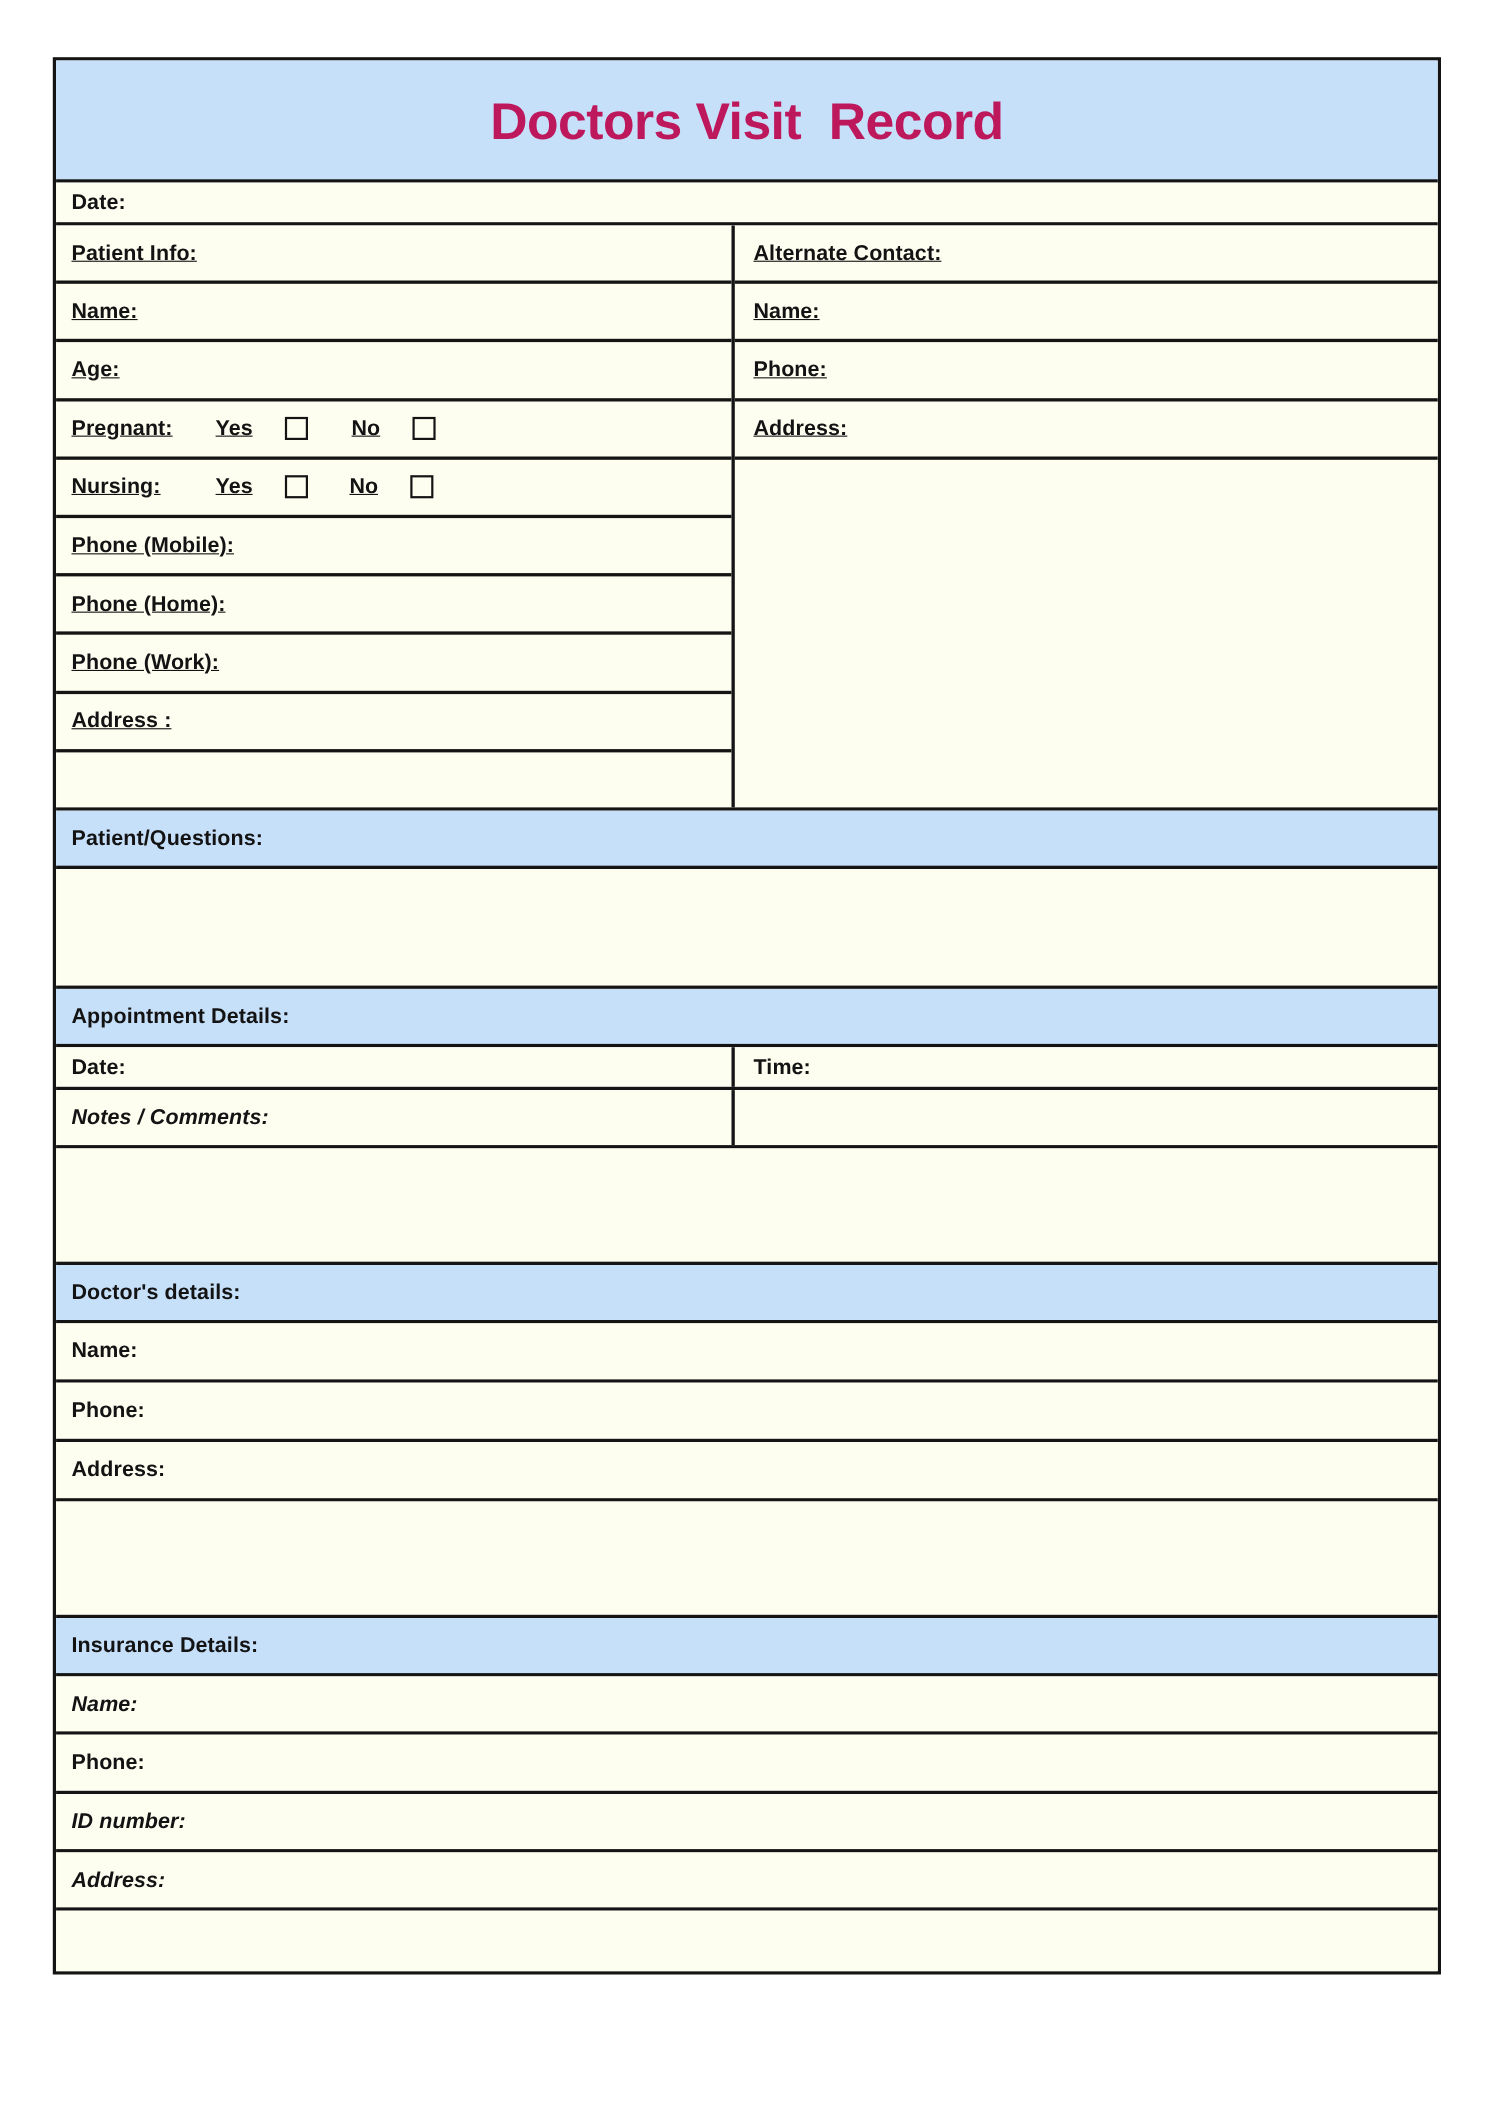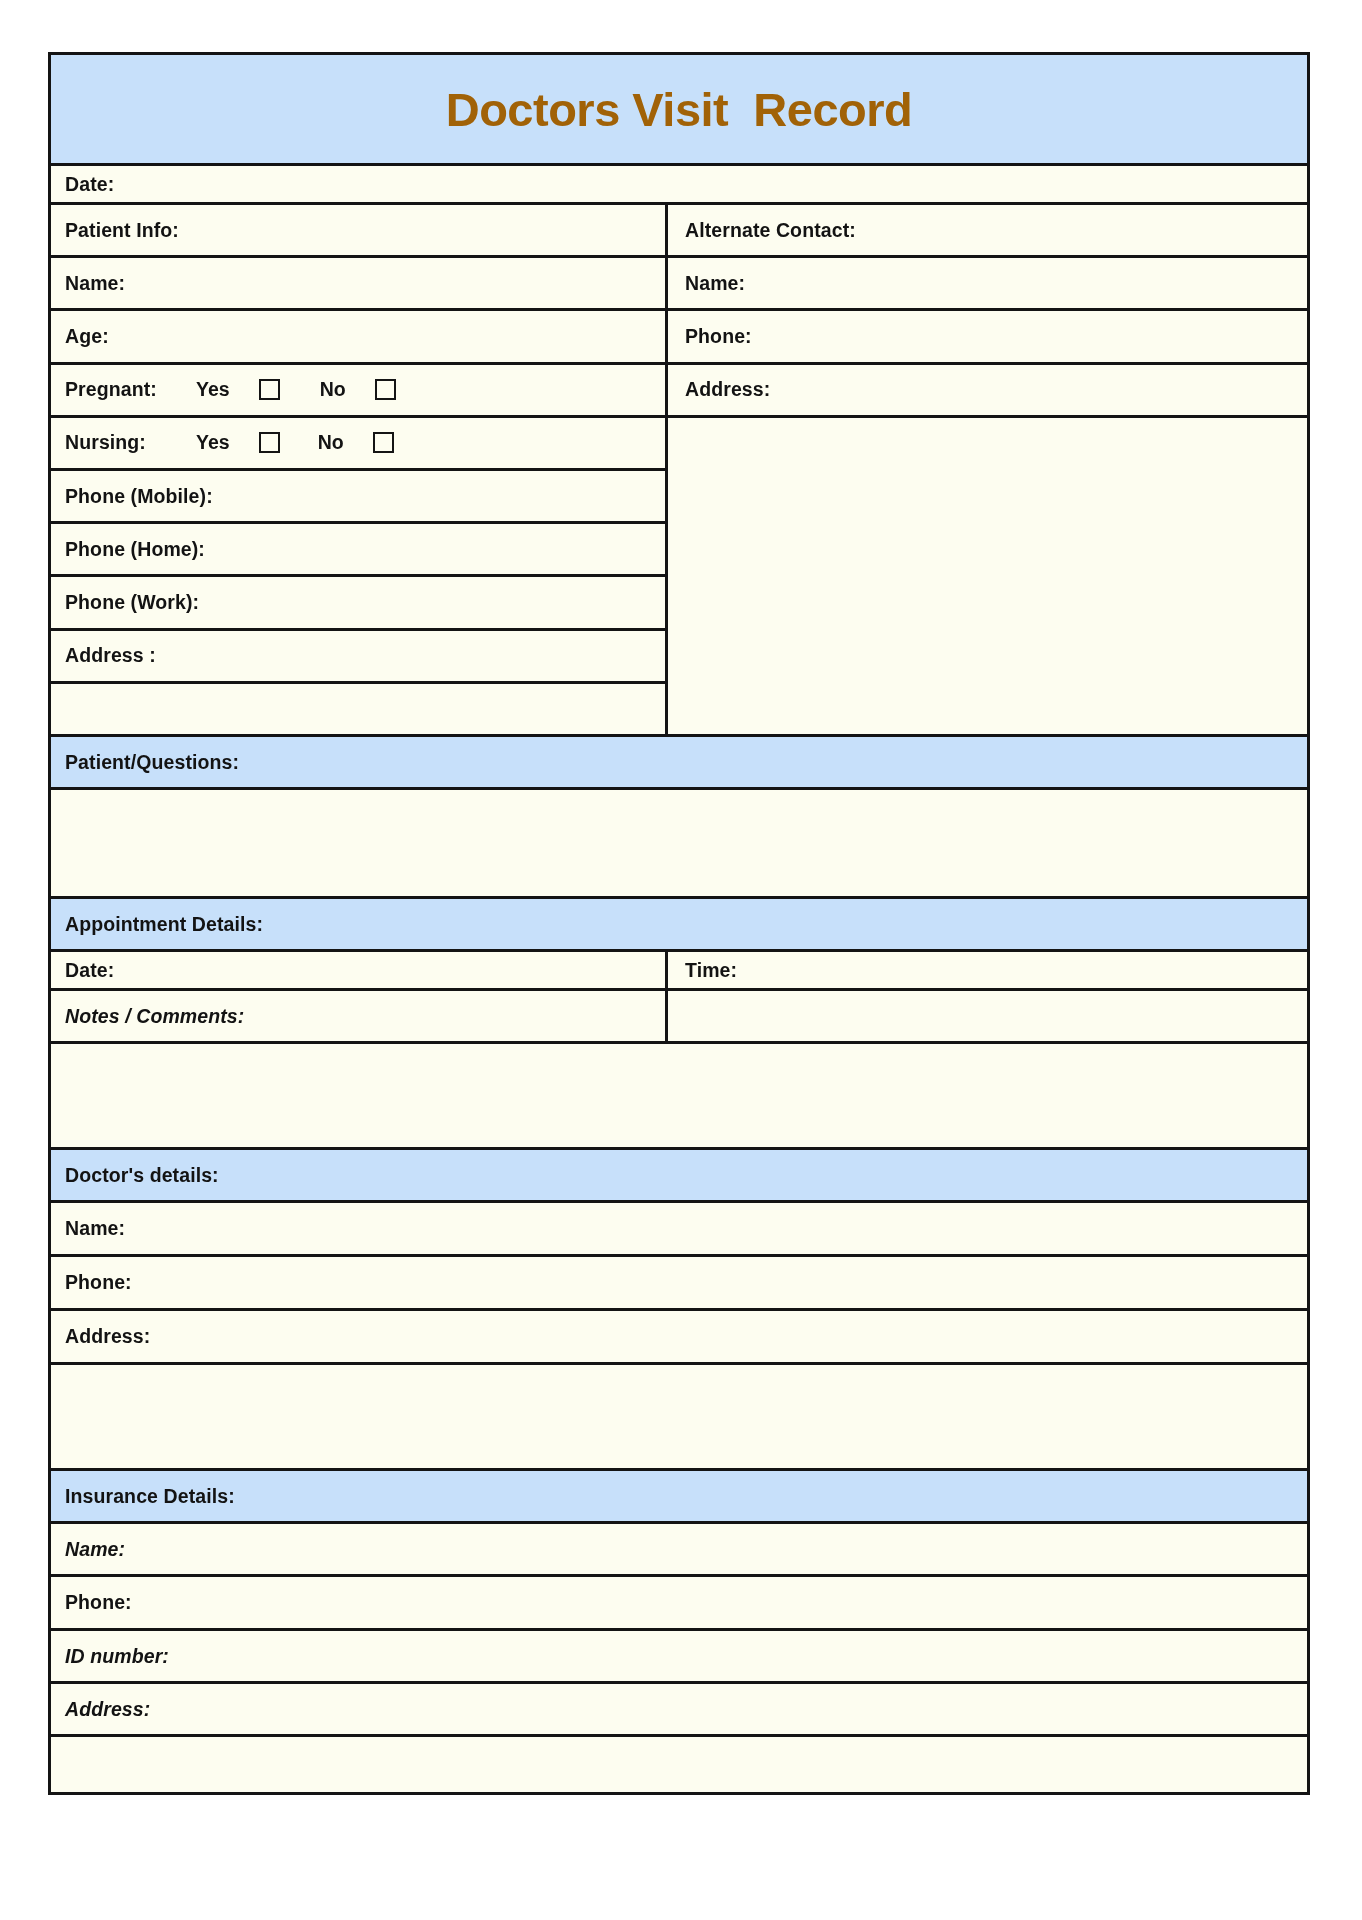--- a/index.html
+++ b/index.html
@@ -33,21 +33,21 @@
   .band:last-child{border-bottom:none;}
   .banner{
     height:111px;
     background:var(--header-blue);
     justify-content:center;
   }
   .banner h1{
     font-size:47px;
     font-weight:bold;
     letter-spacing:-0.5px;
-    color:#a16207;
+    color:#be185d;
     white-space:pre;
     text-align:center;
   }
   .hdr{
     height:53px;
     background:var(--header-blue);
   }
   .lbl{
     font-size:19.5px;
     font-weight:bold;
@@ -68,20 +68,21 @@
   }
   .col{display:flex;flex-direction:column;}
   .col-left{width:617px;border-right:3px solid var(--line-black);}
   .col-right{flex:1;}
   .cell{
     height:53.2px;
     flex:0 0 53.2px;
     border-bottom:3px solid var(--line-black);
     display:flex;
     align-items:center;
+    text-decoration:underline;
   }
   .cell.grow{flex:1 1 auto;border-bottom:none;height:auto;}
   .col .lbl{padding-left:14px;}
   .col-right .lbl{padding-left:17px;}
   .split{display:flex;align-items:stretch;padding:0;}
   .split .subcell{
     display:flex;align-items:center;height:100%;
   }
   .split .sub-left{width:617px;border-right:3px solid var(--line-black);}
   .split .sub-right{flex:1;}

